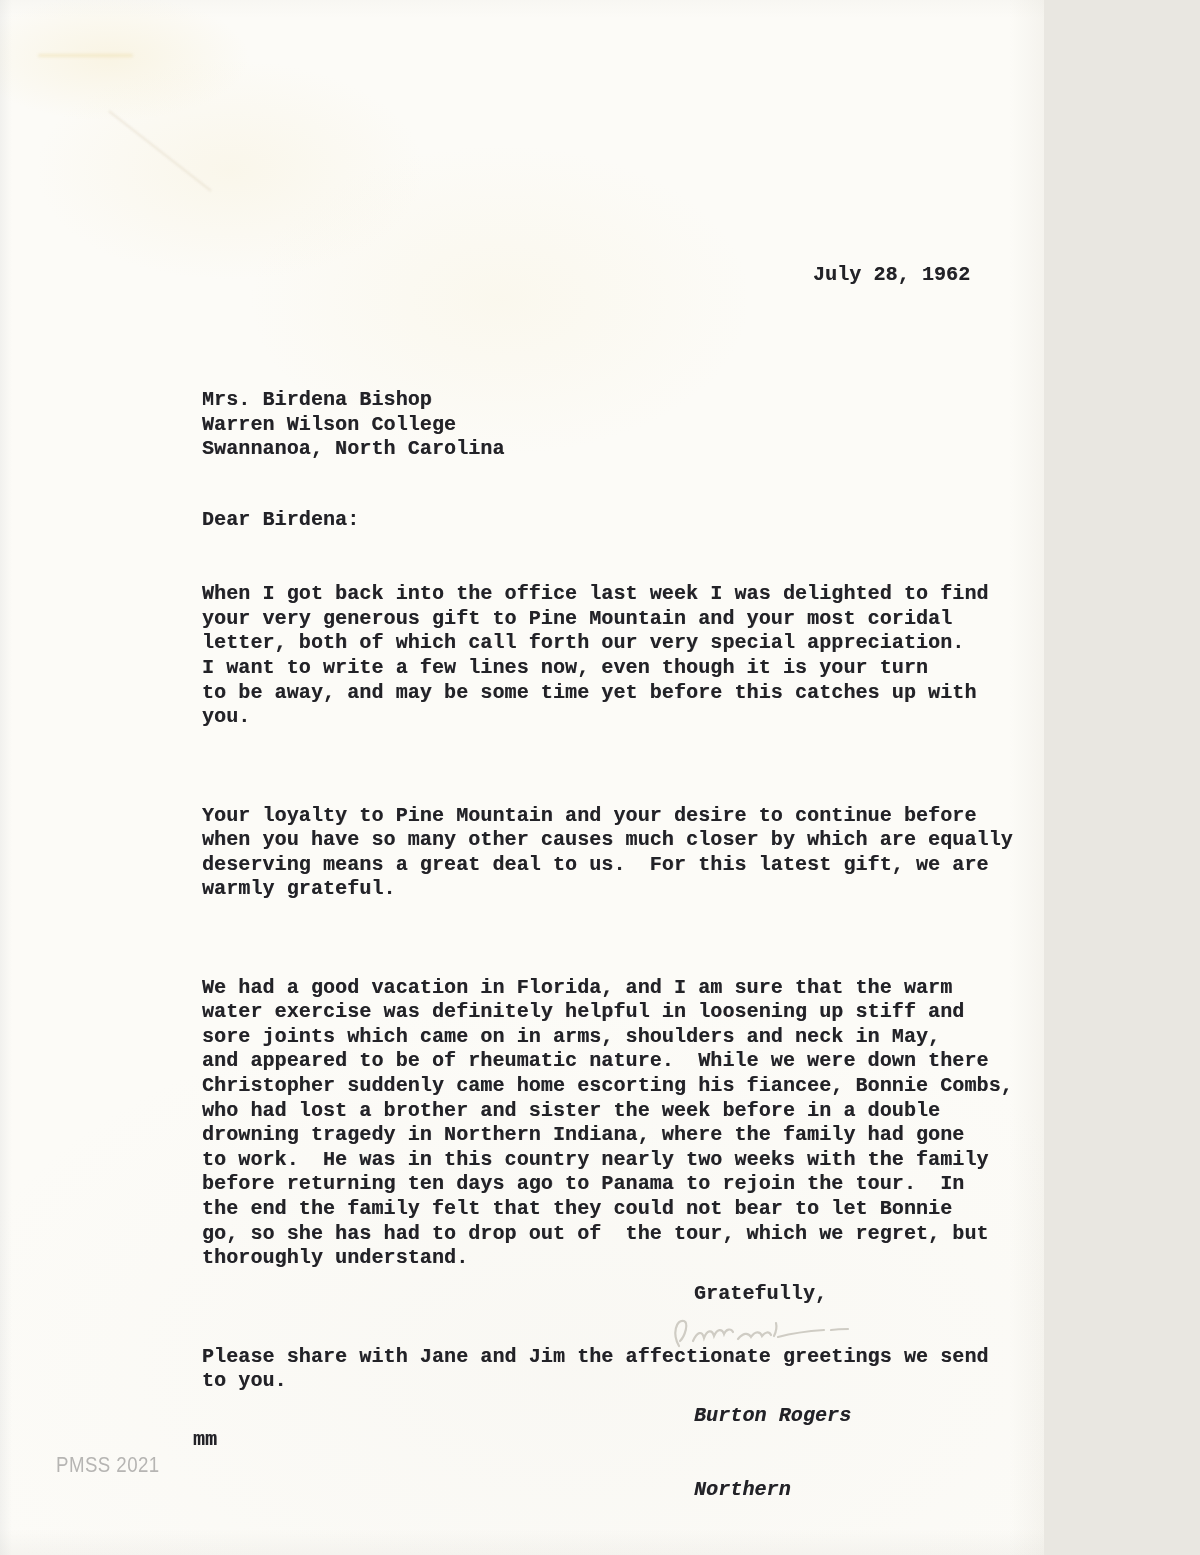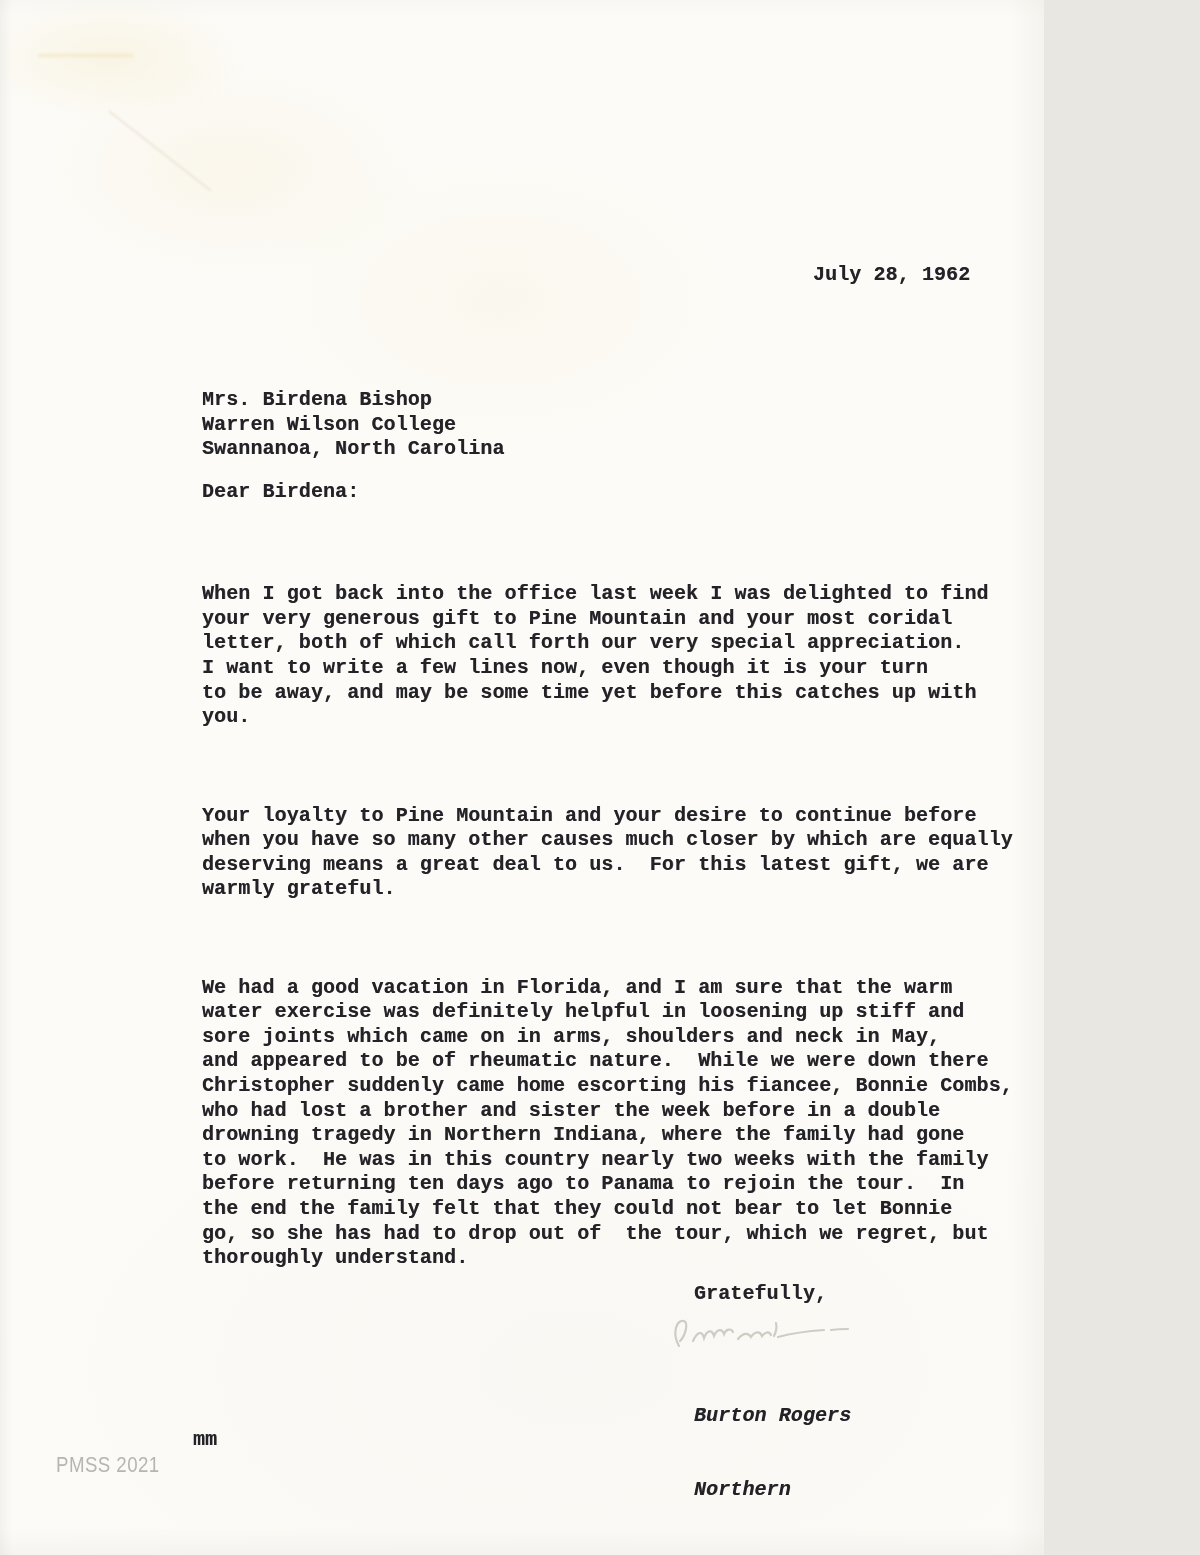--- a/index.html
+++ b/index.html
@@ -29,21 +29,21 @@
     font-family: "Liberation Mono", monospace;
     font-weight: bold;
     font-size: 20px;
     line-height: 24.6px;
     white-space: pre-wrap;
     letter-spacing: 0.1px;
     text-shadow: 0.3px 0.3px 0.5px rgba(35,35,42,0.55);
   }
   .date-line      { left: 813px; top: 263px; }
   .recipient      { left: 202px; top: 388px; }
-  .salutation     { left: 202px; top: 480px; }
+  .salutation     { left: 202px; top: 508px; }
   .body-block     { left: 202px; top: 533px; width: 866px; }
   .body-block p   { margin: 0 0 24.6px 0; }
   .body-block p:last-child { margin-bottom: 0; }
   .closing        { left: 694px; top: 1282px; }
   .signer         { left: 694px; top: 1355px; font-style: italic; }
   .initials       { left: 193px; top: 1428px; }
   .signature-svg  { position: absolute; left: 663px; top: 1310px; }
   .watermark {
     position: absolute;
     left: 56px; top: 1452px;
@@ -105,20 +105,22 @@
 sore joints which came on in arms, shoulders and neck in May,
 and appeared to be of rheumatic nature.  While we were down there
 Christopher suddenly came home escorting his fiancee, Bonnie Combs,
 who had lost a brother and sister the week before in a double
 drowning tragedy in Northern Indiana, where the family had gone
 to work.  He was in this country nearly two weeks with the family
 before returning ten days ago to Panama to rejoin the tour.  In
 the end the family felt that they could not bear to let Bonnie
 go, so she has had to drop out of  the tour, which we regret, but
 thoroughly understand.</p>
+    <p>Please share with Jane and Jim the affectionate greetings we send
+to you.</p>
   </div>
 
   <div class="typed closing">Gratefully,</div>
 
   <svg class="signature-svg" width="220" height="48" viewBox="0 0 220 48">
     <g fill="none" stroke="#c8c5bc" stroke-width="2.2" stroke-linecap="round" opacity="0.85">
       <path d="M16,36 C9,24 13,9 21,11 C26,13 22,26 17,31"></path>
       <path d="M30,31 c4,-9 9,-11 11,-3 c3,-8 8,-9 10,-2 c3,-7 8,-8 10,-2 c2,-5 7,-6 9,-2"></path>
       <path d="M75,29 c5,-6 10,-7 13,-2 c4,-6 9,-6 11,-1 c3,-4 7,-5 9,-1"></path>
       <path d="M113,13 c1,4 0,9 -2,13"></path>

